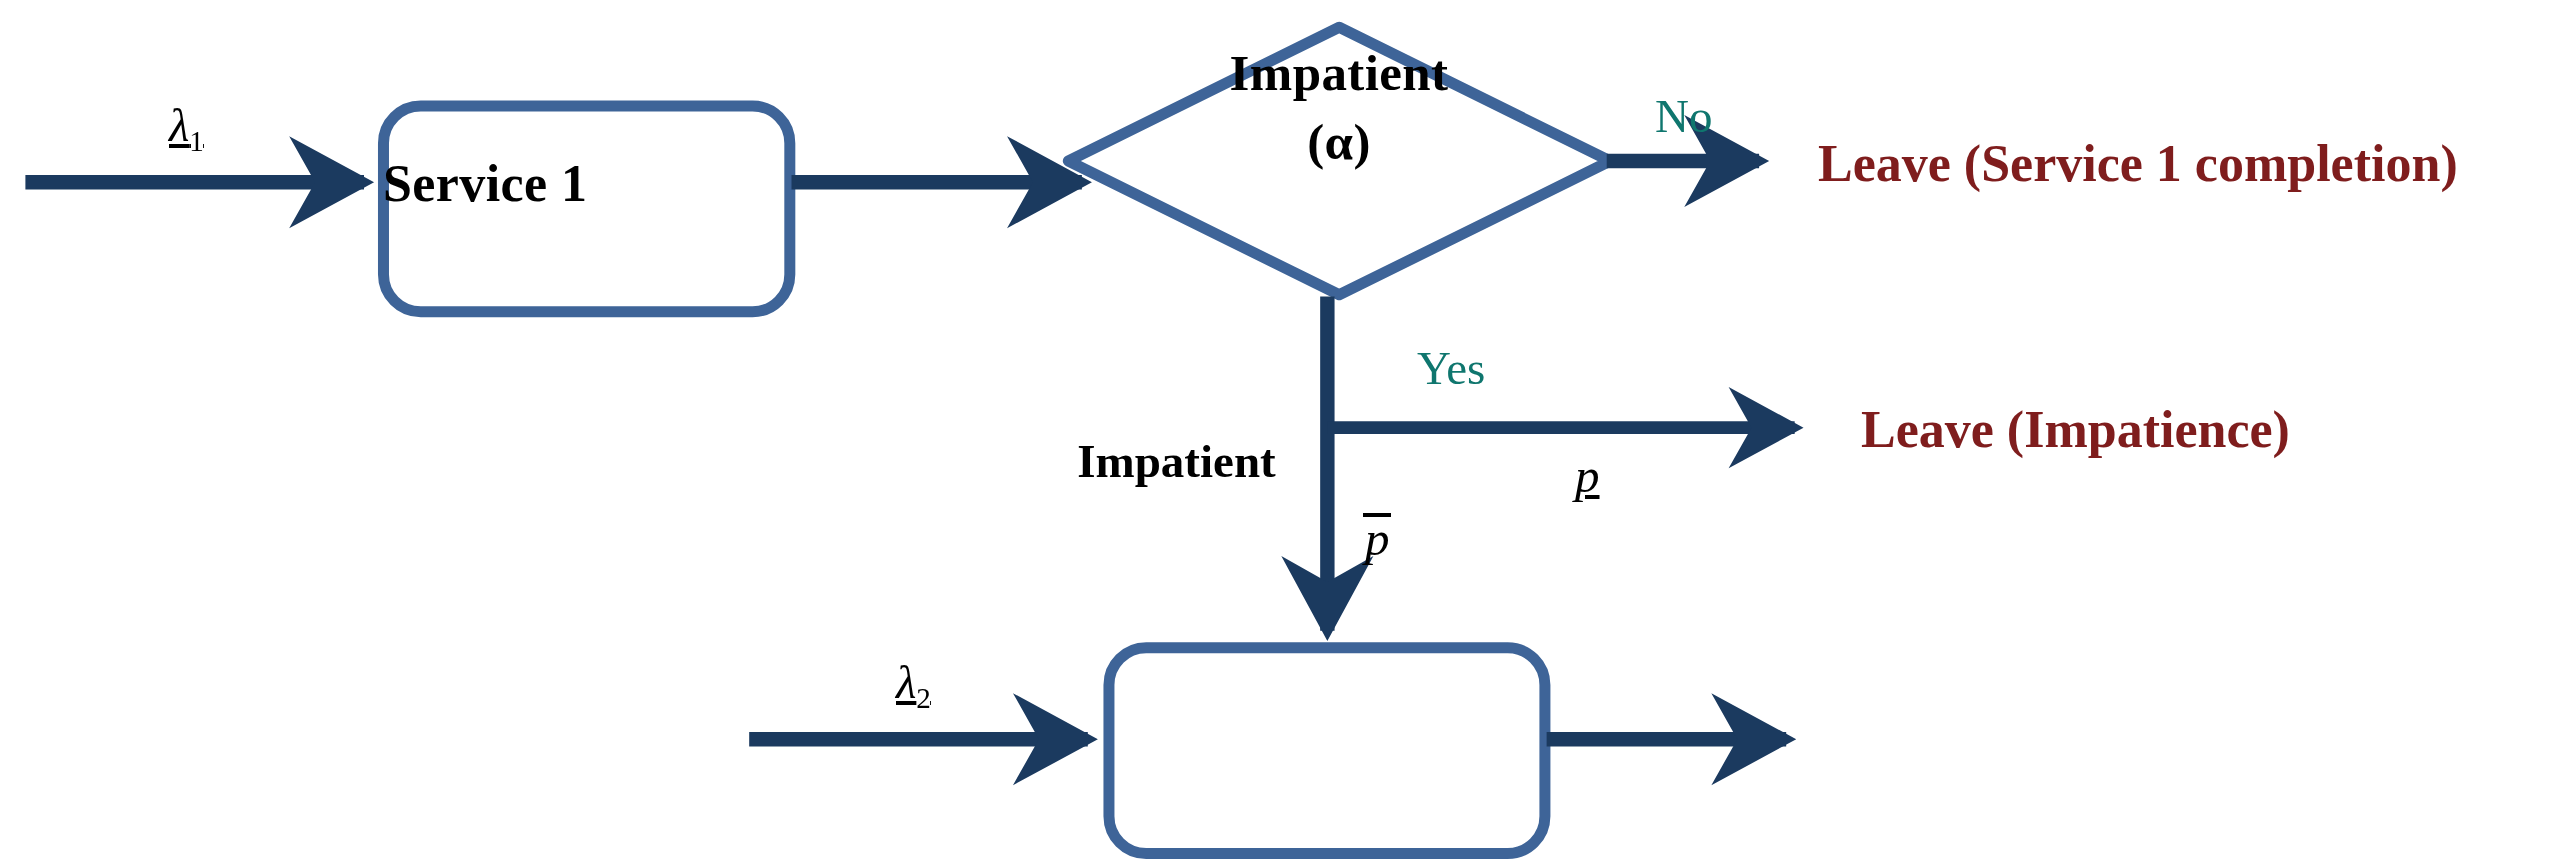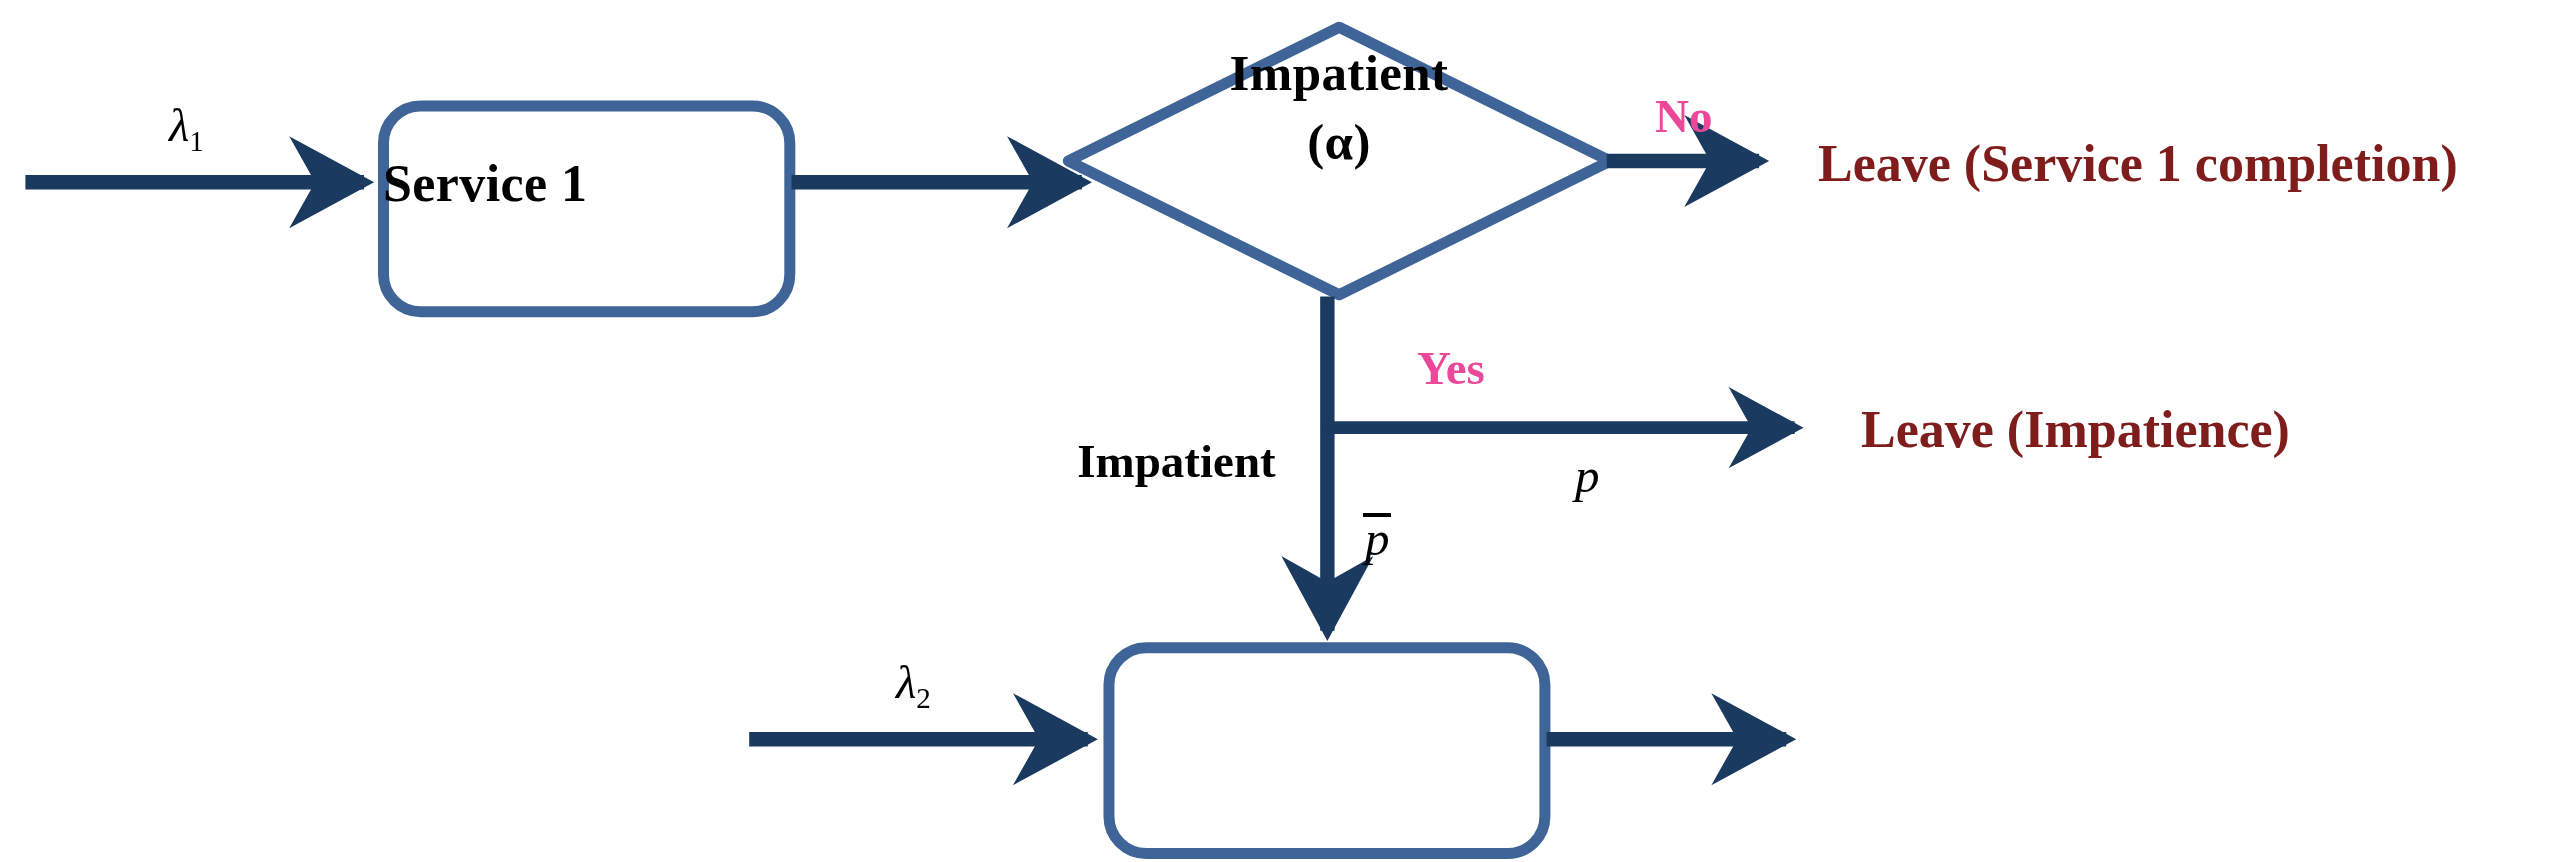--- a/index.html
+++ b/index.html
@@ -35,38 +35,39 @@
     font-size: 52px;
     letter-spacing: 0.4px;
   }
   .diamond-label {
     font-size: 51px;
     letter-spacing: 0.4px;
     text-align: center;
   }
   .edge-label {
     position: absolute;
-    font-weight: bold;
-    color: #ec4899;
+    font-weight: normal;
+    color: #0f766e;
     white-space: nowrap;
     font-size: 47px;
   }
   .outcome-label {
     position: absolute;
     font-weight: bold;
     color: #7f1d1d;
     white-space: nowrap;
     font-size: 52px;
   }
   .math-label {
     position: absolute;
     color: #000000;
     white-space: nowrap;
     font-style: italic;
     font-family: "Liberation Serif", "DejaVu Serif", serif;
+    text-decoration: underline;
   }
   .lambda-label {
     font-size: 47px;
   }
   .lambda-label sub {
     font-size: 0.62em;
     font-style: normal;
   }
   .p-label {
     font-size: 49px;

